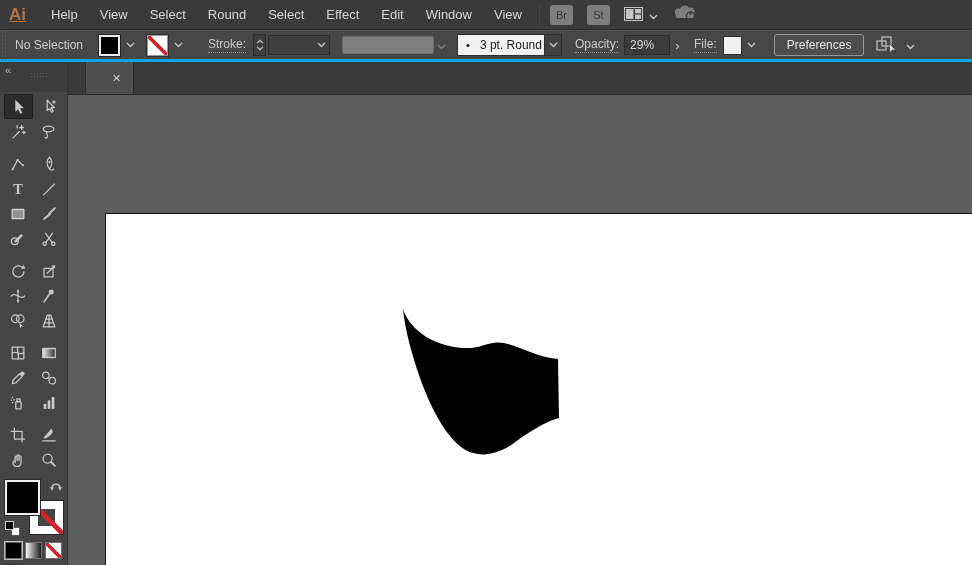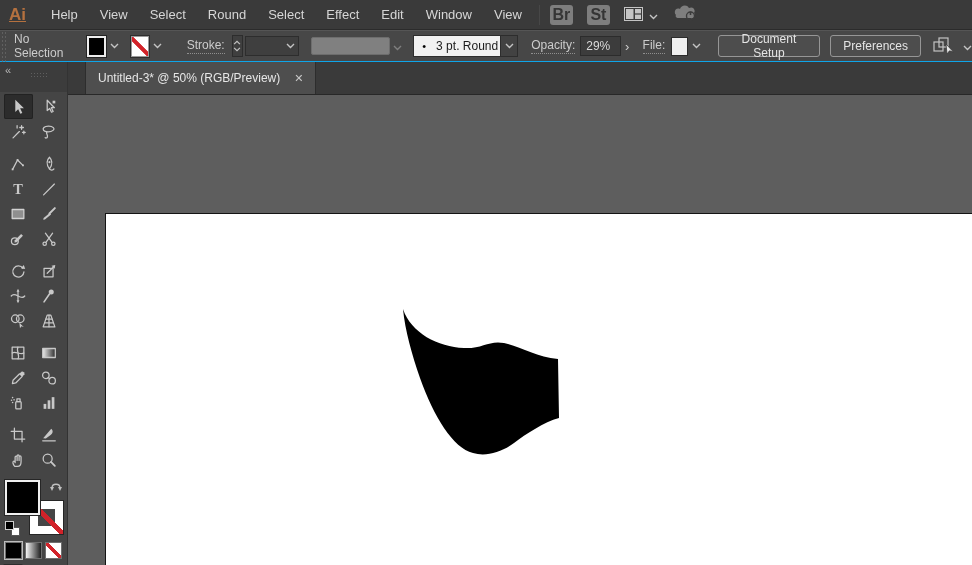--- a/index.html
+++ b/index.html
@@ -5,29 +5,29 @@
   * { margin:0; padding:0; box-sizing:border-box; }
   html,body { width:972px; height:565px; overflow:hidden; }
   body { font-family:"Liberation Sans", sans-serif; background:#5e5e5e; position:relative; color:#d4d4d4; }
 
   
   .menubar { position:absolute; top:0; left:0; width:972px; height:30px; background:#3a3a3a;
              display:flex; align-items:center; border-bottom:1px solid #2b2b2b; }
   .ai-logo { font-weight:bold; font-size:17px; color:#b5713f; margin:0 14px 0 9px; letter-spacing:0;text-decoration:underline; }
   .menu-item { font-size:13px; color:#d6d6d6; padding:0 11px; line-height:30px; cursor:default; }
   .mb-sep { width:1px; height:20px; background:#2c2c2c; border-right:1px solid #474747; margin:0 10px 0 6px; }
-  .mb-box { width:23px; height:20px; background:#7e7e7e; color:#353535; font-size:16px; font-weight:bold;
+  .mb-box { width:23px; height:20px; background:#7e7e7e; color:#353535; font-size:11px; font-weight:normal;
             border-radius:3px; display:flex; align-items:center; justify-content:center; margin-right:14px; }
   .mb-icon { display:flex; align-items:center; margin-right:6px; }
   .chev { display:inline-block; }
   .sync-icon { margin-left:14px; opacity:.85; }
 
   
   .controlbar { position:absolute; top:30px; left:0; width:972px; height:32px; background:#474747;
-                border-top:1px solid #555; border-bottom:1px solid #0ea5e9; display:flex; align-items:center; }
+                border-top:1px solid #555; border-bottom:3px solid #0ea5e9; display:flex; align-items:center; }
   .cb-grip { width:7px; height:32px; background-image:radial-gradient(#6a6a6a 28%, transparent 30%);
              background-size:3px 4px; background-position:1px 1px; opacity:.7; }
   .cb-label { font-size:12px; color:#cccccc; }
   .dotted-u { border-bottom:1px dotted #8f8f8f; padding-bottom:1px; }
   .no-selection { margin-left:8px; width:76px; }
   .swatch-fill { width:21px; height:21px; background:#000; border:2px solid #ededed; outline:1px solid #242424; margin-left:8px; }
   .swatch-none { width:21px; height:21px; border:1px solid #9a9a9a; outline:1px solid #2e2e2e; margin-left:9px;
                  background:linear-gradient(45deg,#fff 42%,#d2232a 43%,#d2232a 57%,#fff 58%); }
   .chevbtn { width:16px; height:21px; display:flex; align-items:center; justify-content:center; margin-left:2px; }
   .spinner { width:13px; height:22px; background:#3f3f3f; border:1px solid #2d2d2d; display:flex; flex-direction:column;
@@ -203,21 +203,20 @@
   <span class="arrow-btn">›</span>
 
   <span class="cb-label dotted-u style-label">File:</span>
   <div class="style-swatch"></div>
   <span class="chevbtn">
     <svg width="9" height="6" viewBox="0 0 9 6">
         <path d="M1 1 L4.5 4.5 L8 1" fill="none" stroke="#c4c4c4" stroke-width="1.4"></path>
       </svg>
   </span>
 
-  <button class="cb-button">Document Setup</button>
   <button class="cb-button">Preferences</button>
 
   <span class="sel-similar">
     <svg width="26" height="20" viewBox="0 0 26 20">
       <rect x="1" y="6" width="9" height="9" fill="none" stroke="#c4c4c4" stroke-width="1.2"></rect>
       <rect x="6" y="2" width="9" height="9" fill="none" stroke="#c4c4c4" stroke-width="1.2"></rect>
       <path d="M13 8 L14 18 L16.5 14.8 L20.5 16 Z" fill="#e8e8e8" stroke="#3a3a3a" stroke-width="0.8"></path>
     </svg>
   </span>
   <span class="chev" style="margin-left:4px;">
@@ -483,21 +482,20 @@
       
     </div>
     <div class="mode-btn dim">
       
     </div>
   </div>
 </div>
 
 <div class="tabbar">
   <div class="tab">
-    <span class="tab-title">Untitled-3* @ 50% (RGB/Preview)</span>
     <span class="tab-close">✕</span>
   </div>
 </div>
 
 <div class="canvas">
   <div class="artboard"></div>
   <svg class="shape-svg" width="904" height="470" viewBox="0 0 904 470">
     <path fill="#000000" stroke="none" d="M335 214 C343 238 370 252 396 253 C414 254 421 245 436 248 C452 251 468 262 490 264 L491 323 C476 327 458 339 446 348 C434 357 418 362 405 358 C385 353 366 322 352 283 C344 260 337 235 335 214 Z"></path>
   </svg>
 </div>

